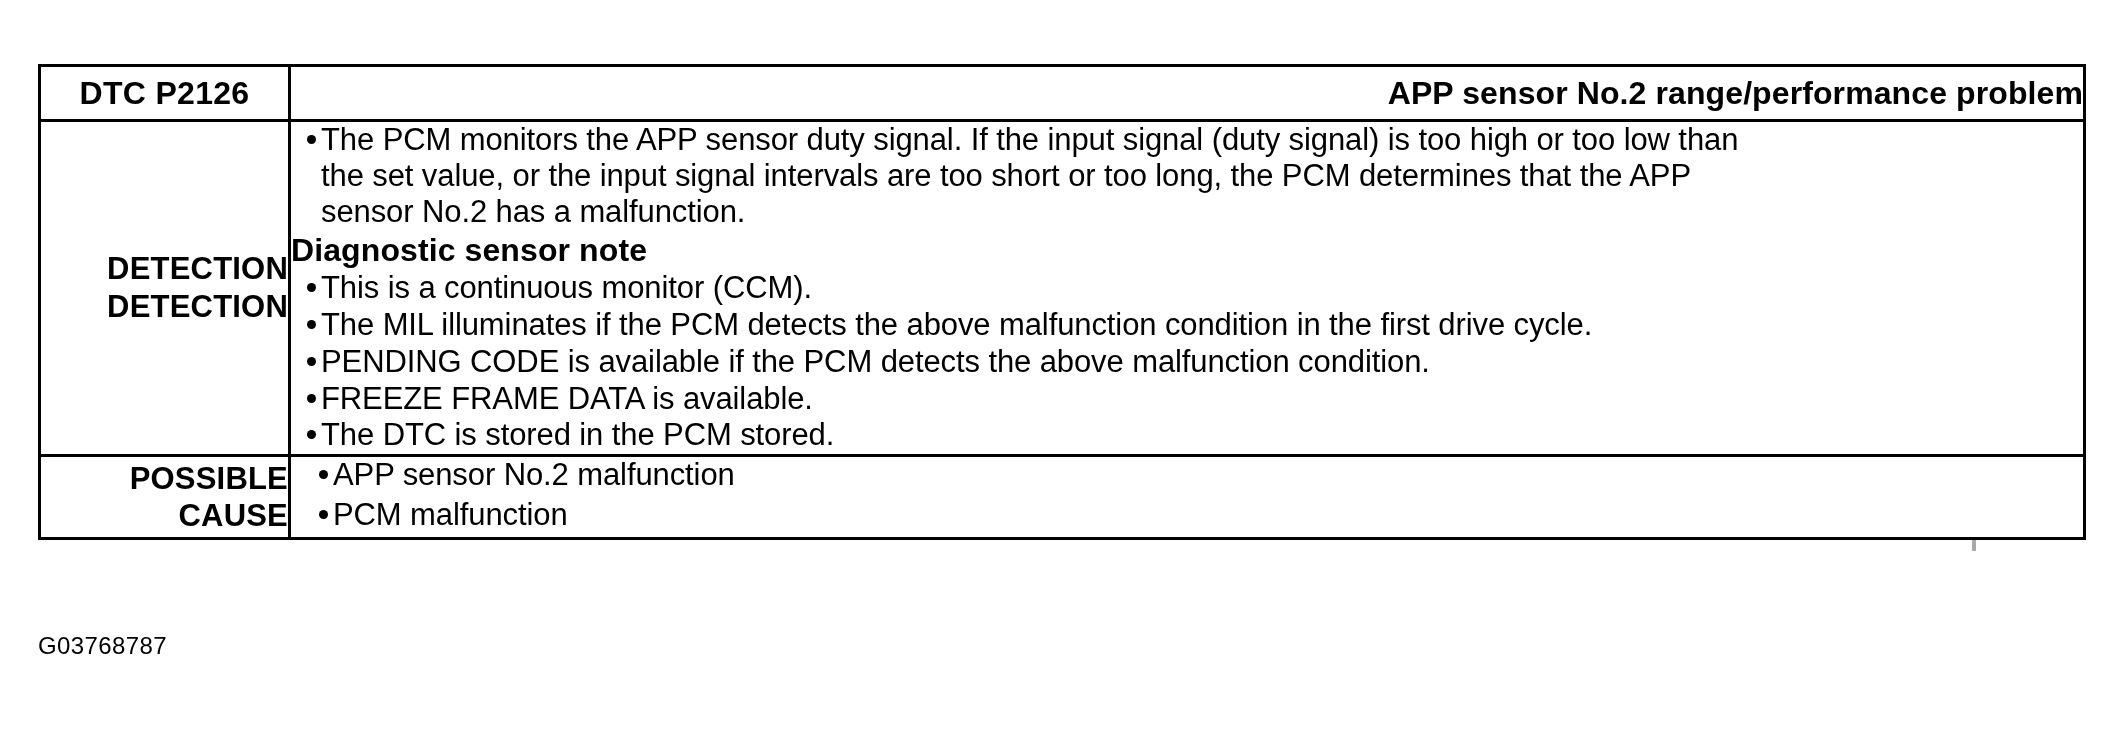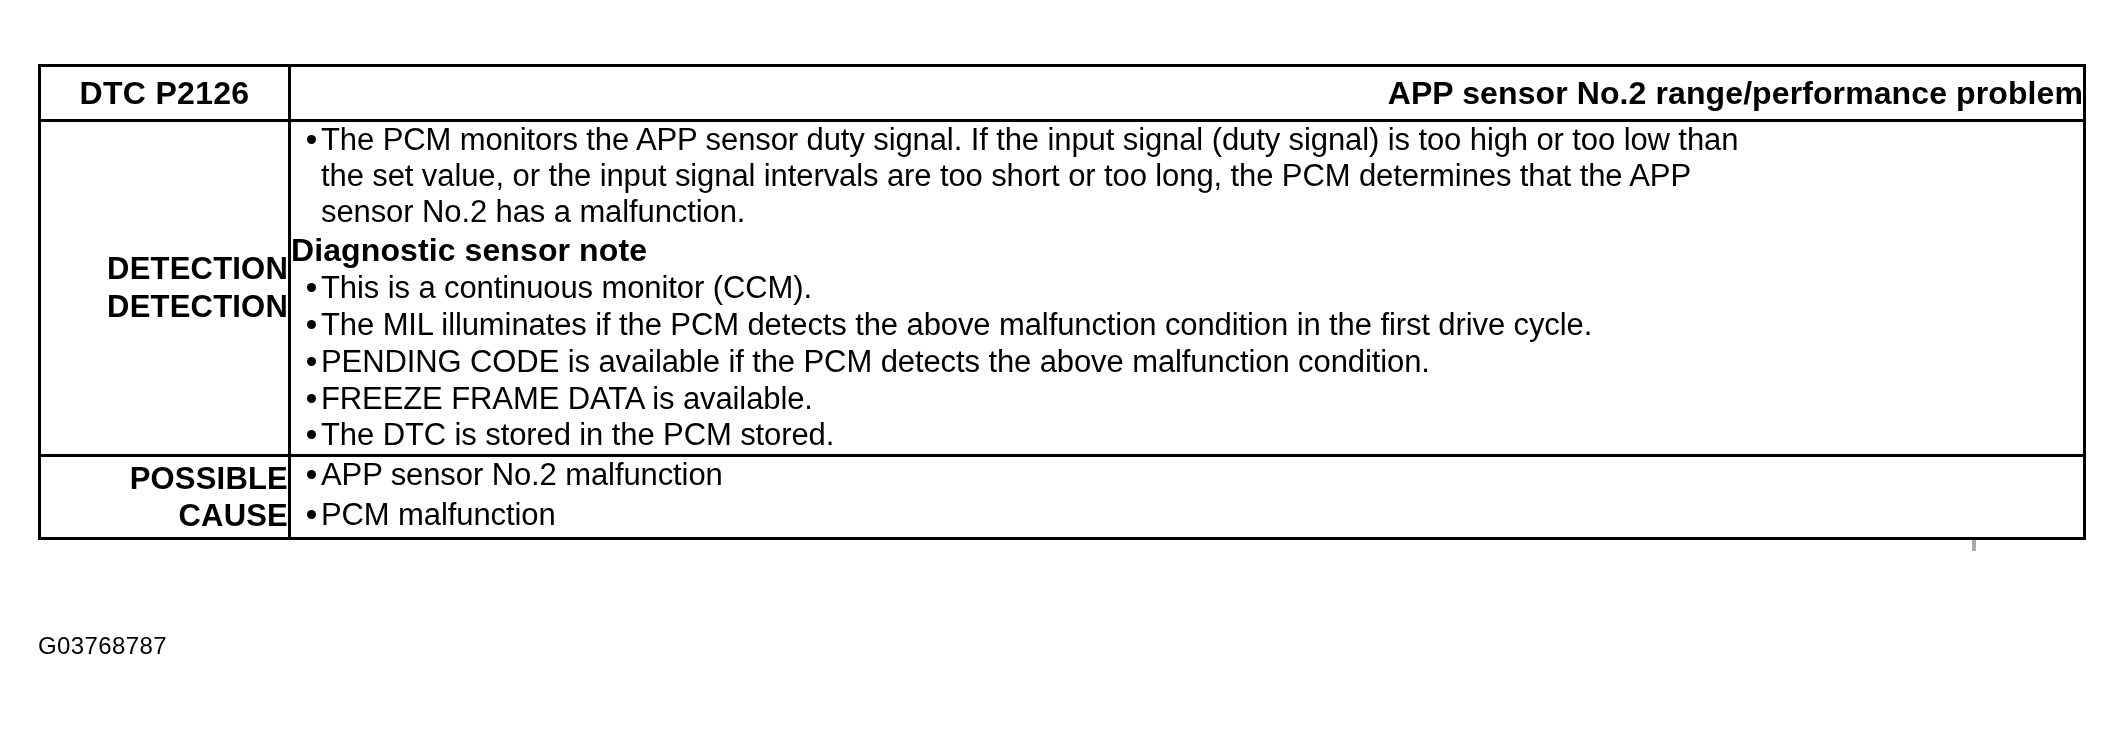--- a/index.html
+++ b/index.html
@@ -103,20 +103,21 @@
   .support-note-heading {
     font-weight: bold;
     font-size: 32px;
     line-height: 1.15;
     margin: 2px 0 1px 0;
     letter-spacing: 0.1px;
   }
 
   .cause-cell ul.bullets > li {
     margin-bottom: 4px;
+    margin-left: 12px;
   }
 
   
   .figure-caption {
     position: absolute;
     left: 38px;
     top: 632px;
     font-size: 24px;
     letter-spacing: 0.4px;
     color: #000000;

